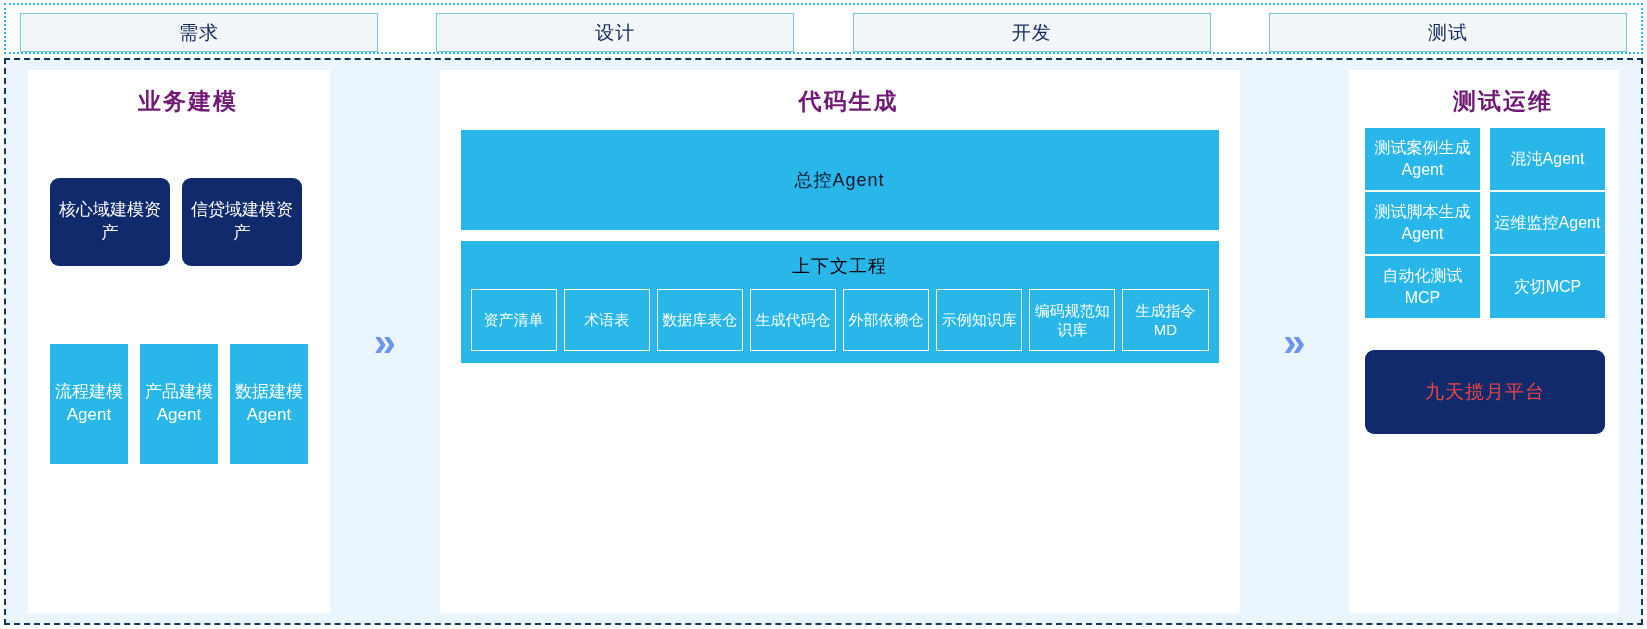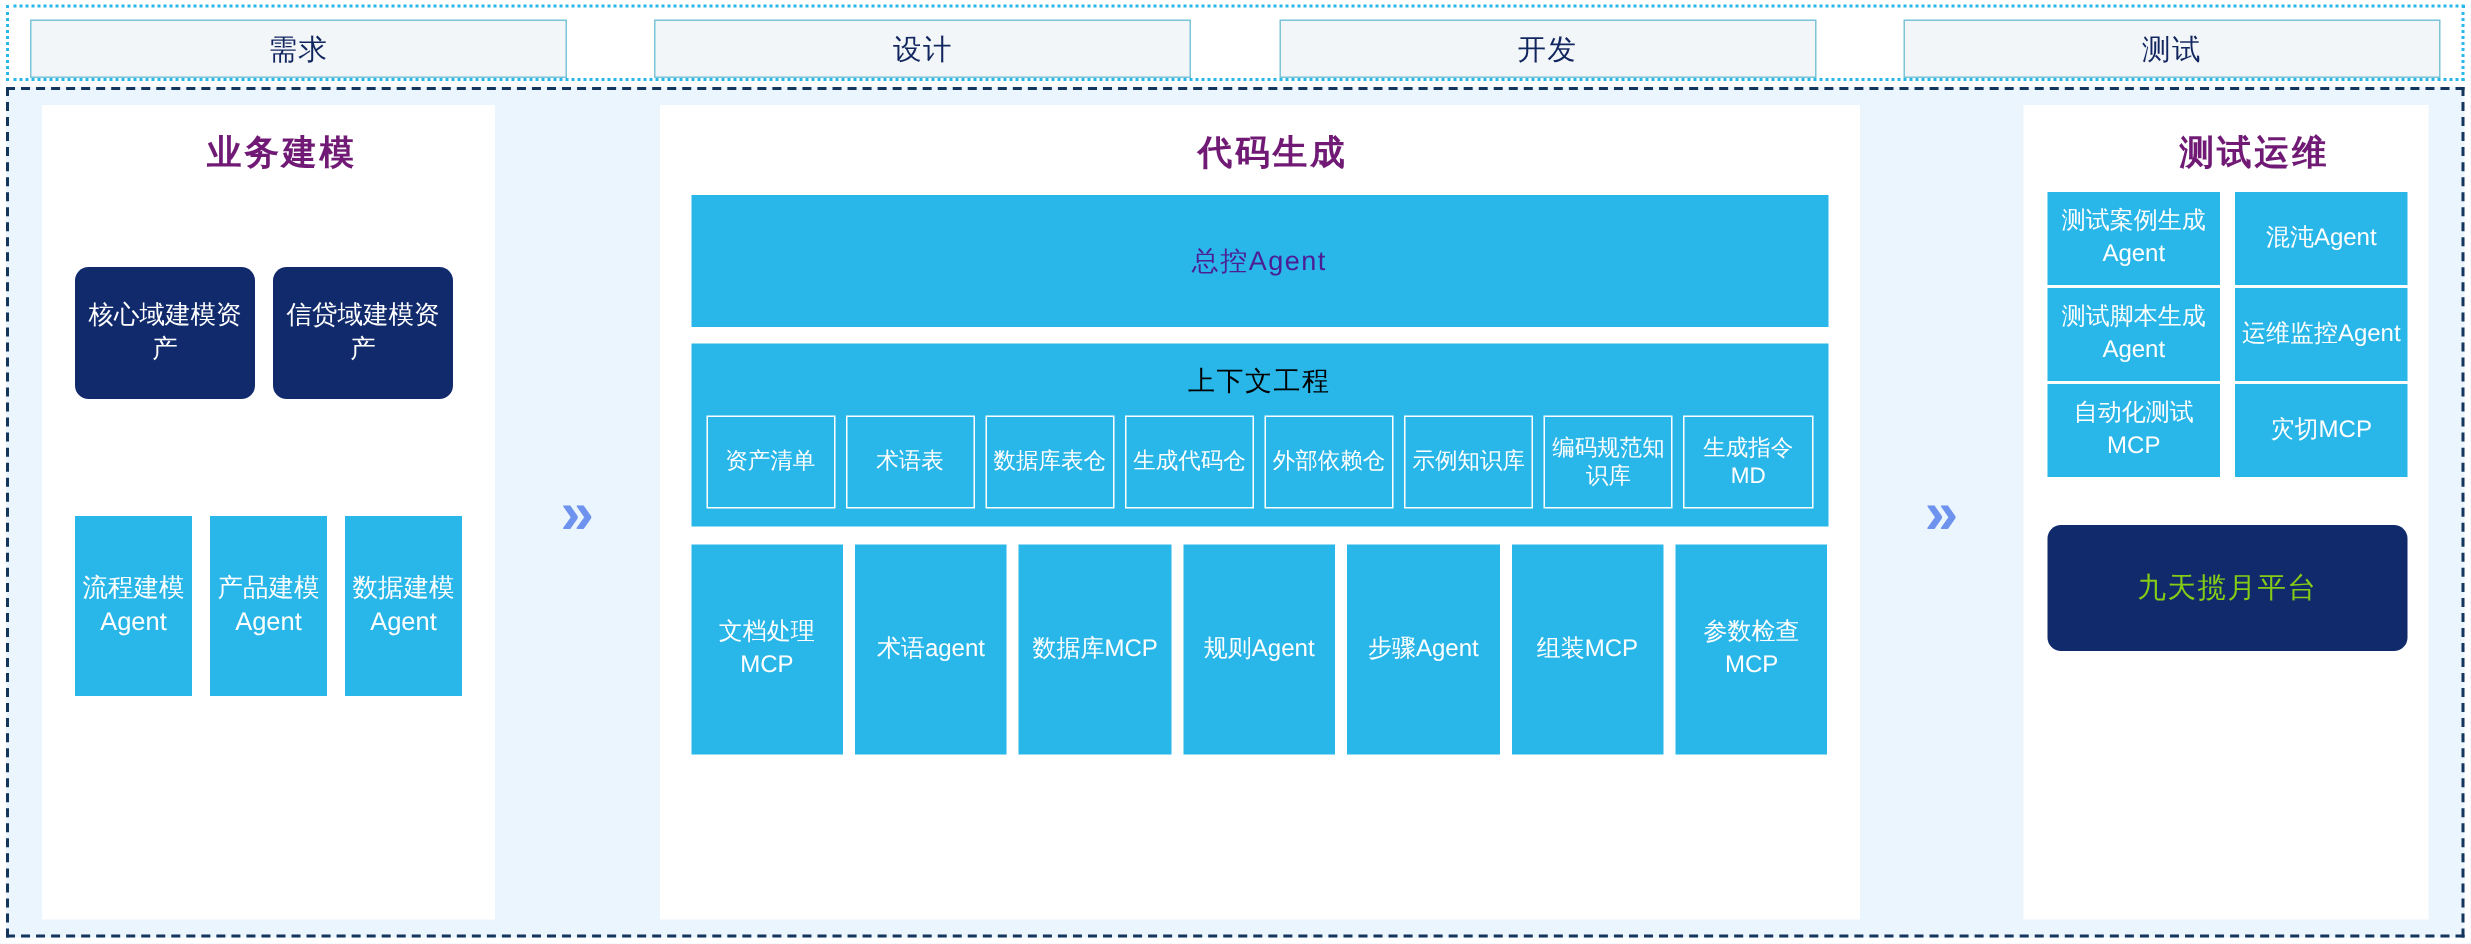--- a/index.html
+++ b/index.html
@@ -131,23 +131,23 @@
   .left-agents .cyan-card { width: 78px; height: 120px; }
 
   
   .center-inner {
     position: absolute;
     left: 21px;
     top: 60px;
     width: 758px;
   }
   .master-agent {
-    height: 88px;
+    height: 100px;
     background: #29b6e8;
-    color: #4c1d95;
+    color: #0f172a;
     display: flex;
     align-items: center;
     justify-content: center;
     font-size: 18px;
     letter-spacing: 1px;
   }
   .context-block {
     margin-top: 11px;
     background: #29b6e8;
     padding: 10px 10px 12px 10px;
@@ -200,21 +200,21 @@
     display: grid;
     grid-template-columns: 1fr 1fr;
     gap: 2px 10px;
     border-radius: 18px;
   }
   .right-grid .cyan-card { height: 62px; font-size: 16px; }
   .platform-card {
     margin-top: 32px;
     height: 84px;
     background: #102a6b;
-    color: #84cc16;
+    color: #ef4444;
     border-radius: 9px;
     display: flex;
     align-items: center;
     justify-content: center;
     font-size: 19px;
     letter-spacing: 1px;
   }
 </style>
 </head>
 <body>
@@ -297,43 +297,20 @@
           </div>
           <div class="ctx-item">
             <span>编码规范知识库</span>
           </div>
           <div class="ctx-item">
             <span>生成指令MD</span>
           </div>
         </div>
       </div>
 
-      <div class="tool-row">
-        <div class="cyan-card">
-          <span>文档处理MCP</span>
-        </div>
-        <div class="cyan-card">
-          <span>术语agent</span>
-        </div>
-        <div class="cyan-card">
-          <span>数据库MCP</span>
-        </div>
-        <div class="cyan-card">
-          <span>规则Agent</span>
-        </div>
-        <div class="cyan-card">
-          <span>步骤Agent</span>
-        </div>
-        <div class="cyan-card">
-          <span>组装MCP</span>
-        </div>
-        <div class="cyan-card">
-          <span>参数检查MCP</span>
-        </div>
-      </div>
 
     </div>
   </div>
 
   <div class="chevron">
     <span>»</span>
   </div>
 
   <div class="panel panel-right">
     <div class="panel-title">测试运维</div>

